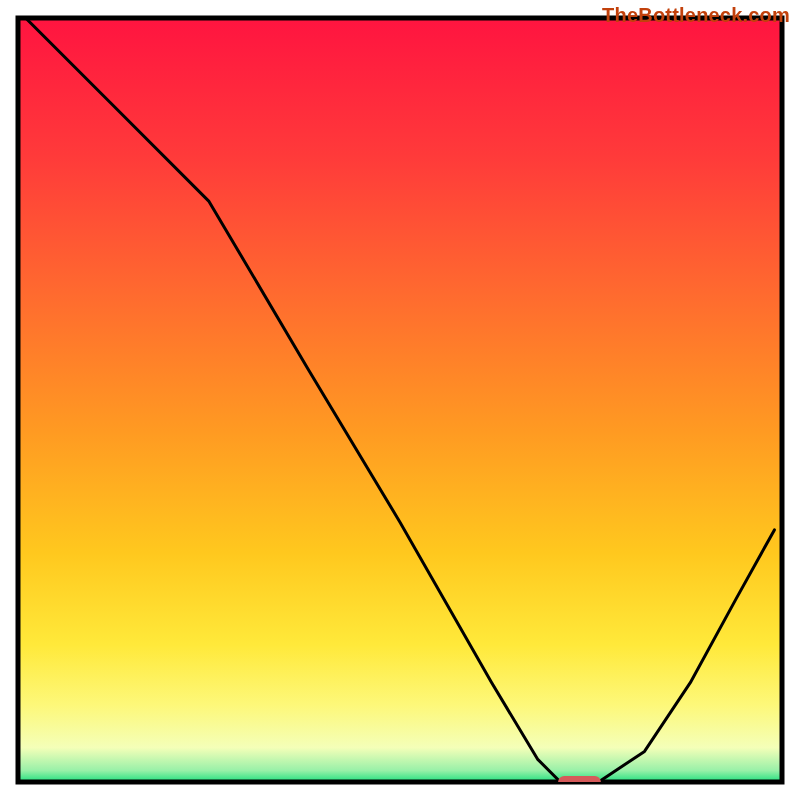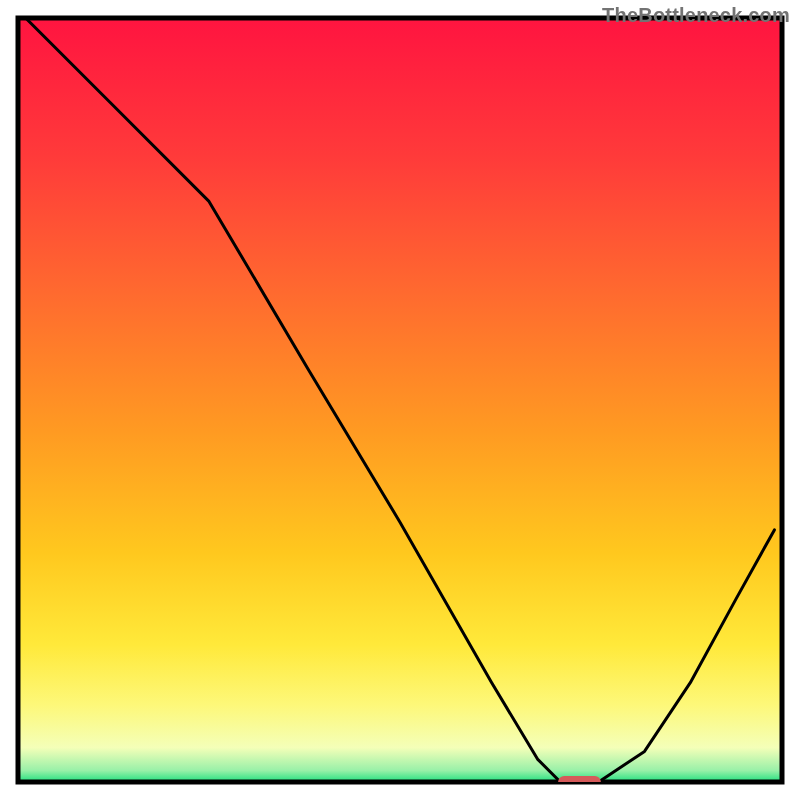--- a/index.html
+++ b/index.html
@@ -18,21 +18,21 @@
   svg {
     display: block;
   }
   .watermark {
     position: absolute;
     top: 4px;
     right: 10px;
     font-family: Arial, Helvetica, sans-serif;
     font-size: 20px;
     font-weight: 600;
-    color: #737373;
+    color: #c2410c;
     letter-spacing: 0.2px;
     user-select: none;
   }
 </style>
 </head>
 <body>
 
 <div class="stage">
   <svg id="chart-svg" width="800" height="800" viewBox="0 0 800 800">
     <defs>

